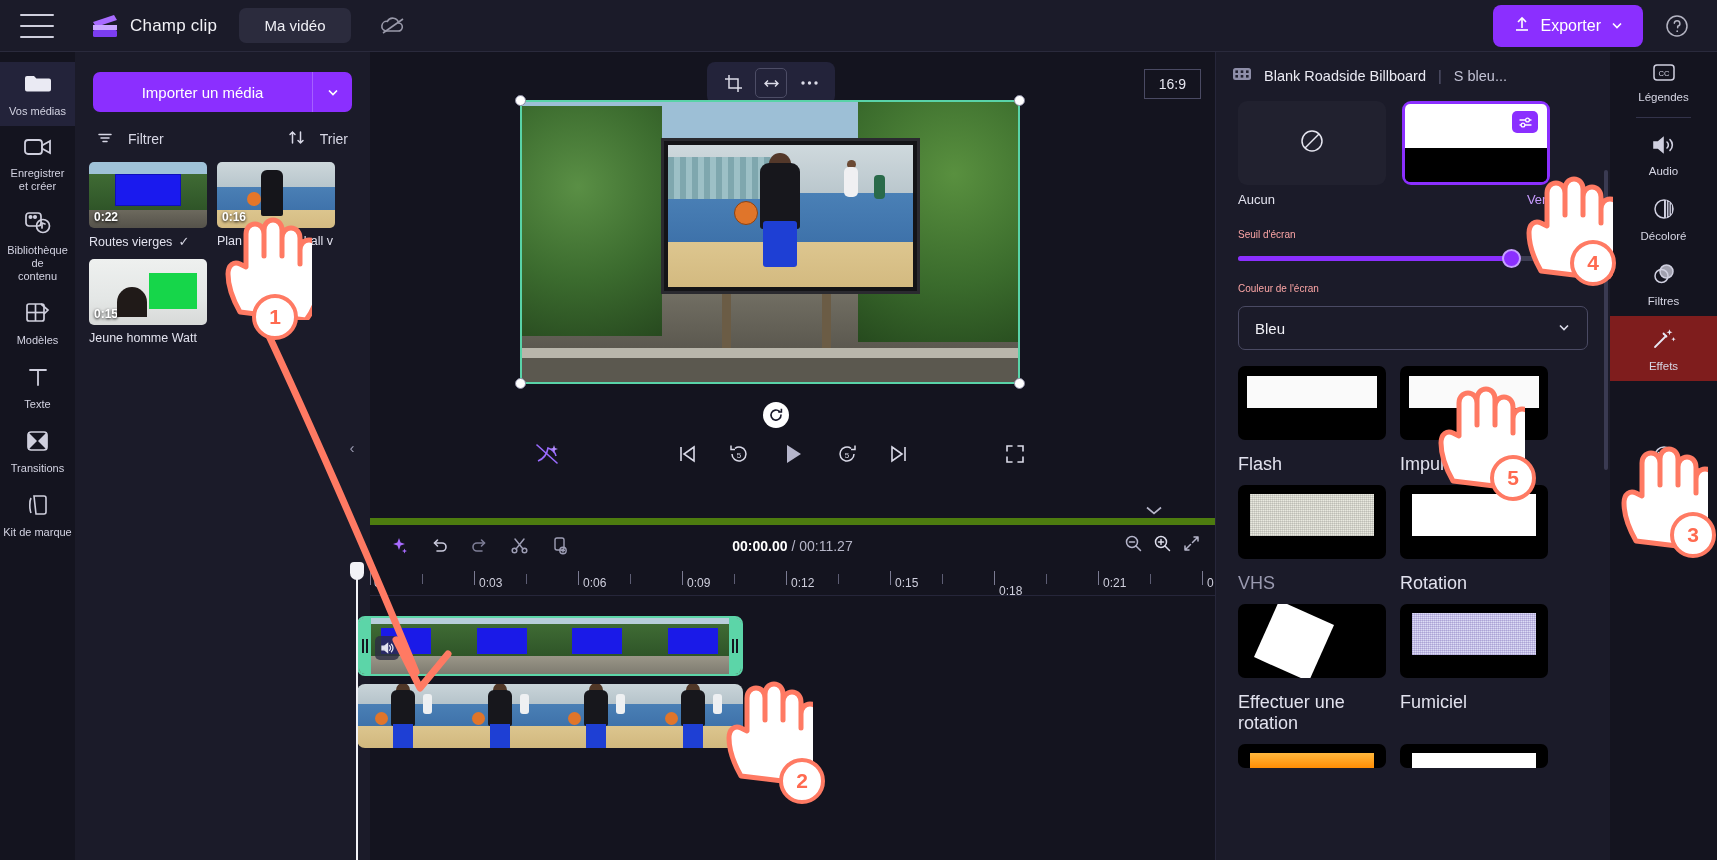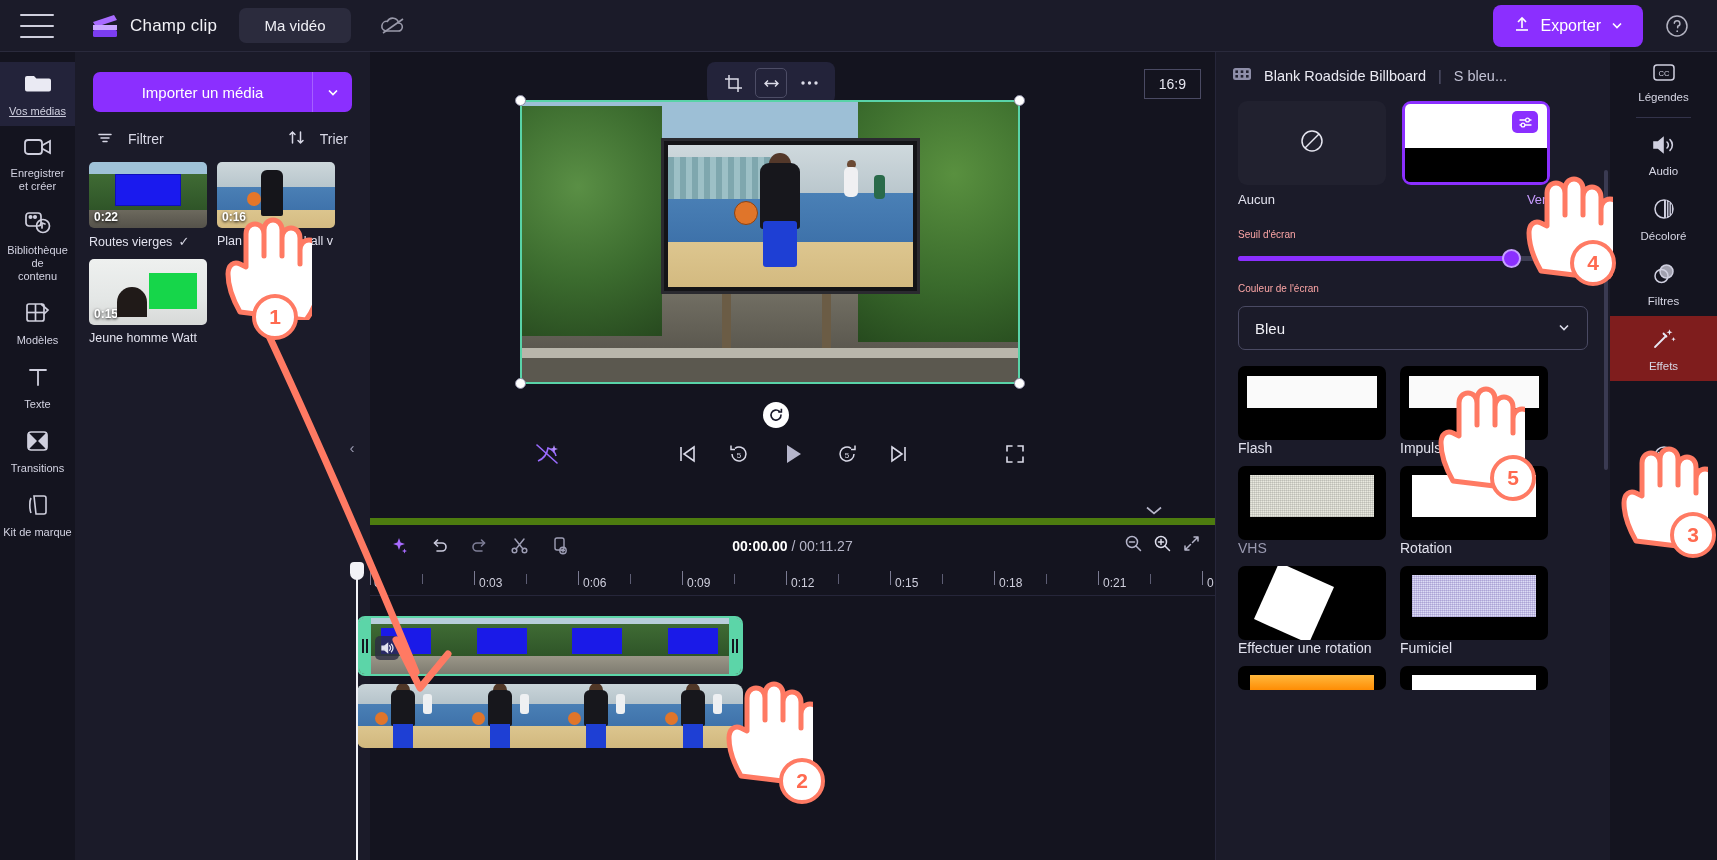--- a/index.html
+++ b/index.html
@@ -40,21 +40,21 @@
   
   .rail {
     position:absolute; top:52px; left:0; width:75px; height:808px;
     background:#14141f; display:flex; flex-direction:column; align-items:center;
     padding-top:10px;
   }
   .rail-item {
     width:75px; padding:10px 2px 8px; display:flex; flex-direction:column;
     align-items:center; gap:5px; cursor:pointer; color:#c9c9da;
   }
-  .rail-item.active { background:#23233a;text-decoration:underline; }
+  .rail-item.active { background:#23233a; }
   .rail-label { font-size:11px; line-height:13px; text-align:center; color:#d3d3e2; }
   .rail-label small { display:block; font-size:11px; }
 
   
   .media-panel {
     position:absolute; top:52px; left:75px; width:295px; height:808px;
     background:#1b1b29;
   }
   .import-row { display:flex; margin:20px 18px 0; }
   .import-btn {
@@ -200,21 +200,21 @@
   .slider-fill{position:absolute;left:0;top:0;height:5px;border-radius:3px;background:#8b2fff;width:78%;}
   .slider-knob{position:absolute;left:78%;top:-7px;width:19px;height:19px;margin-left:-9px;border-radius:50%;background:#8b2fff;border:2px solid #c7a0ff;}
   .select{
     margin:12px 22px 0; height:44px; border:1px solid #4a4a63; border-radius:7px;
     display:flex; align-items:center; justify-content:space-between; padding:0 16px;
     font-size:15px; color:#f0f0f6; cursor:pointer;
   }
   .fx-grid{display:flex; flex-wrap:wrap; gap:10px 14px; padding:16px 22px 0;}
   .fx-card{width:148px; cursor:pointer;}
   .fx-thumb{width:148px; height:74px; border-radius:7px; background:#000; overflow:hidden; position:relative;}
-  .fx-label{font-size:14px; margin-top:0; color:#e2e2ee;}
+  .fx-label{font-size:18px; margin-top:14px; color:#e2e2ee;}
   .fx-label.dim{color:#9a9ab0;}
   .fx-flash{position:absolute;left:9px;top:10px;right:9px;height:32px;background:#fafafa;}
   .fx-rot{position:absolute;left:12px;top:9px;right:12px;height:42px;background:#fff;}
   .fx-noise{position:absolute;left:12px;top:9px;right:12px;height:42px;background:#e9e9df;
     background-image:repeating-linear-gradient(0deg, rgba(0,0,0,.11) 0 1px, transparent 1px 2px),repeating-linear-gradient(90deg, rgba(0,0,0,.09) 0 1px, transparent 1px 2px);}
   .fx-noisev{position:absolute;left:12px;top:9px;right:12px;height:42px;background:#dcdcf5;
     background-image:repeating-linear-gradient(0deg, rgba(60,30,140,.18) 0 1px, transparent 1px 2px),repeating-linear-gradient(90deg, rgba(60,30,140,.14) 0 1px, transparent 1px 2px);}
   .fx-tilt{position:absolute;left:26px;top:6px;width:60px;height:62px;background:#fff;transform:rotate(24deg);}
   .fx-amber{position:absolute;left:12px;top:9px;right:12px;height:42px;background:linear-gradient(#ffb83d,#ff8a00);}
   .scroll-v{position:absolute; right:2px; top:118px; width:4px; height:300px; border-radius:3px; background:#3a3a52;}
@@ -605,21 +605,21 @@
       <div class="tick major" style="left:312px;"></div>
       <div class="tick-lbl" style="left:317px;">0:09</div>
       <div class="tick" style="left:364px;"></div>
       <div class="tick major" style="left:416px;"></div>
       <div class="tick-lbl" style="left:421px;">0:12</div>
       <div class="tick" style="left:468px;"></div>
       <div class="tick major" style="left:520px;"></div>
       <div class="tick-lbl" style="left:525px;">0:15</div>
       <div class="tick" style="left:572px;"></div>
       <div class="tick major" style="left:624px;"></div>
-      <div class="tick-lbl" style="left:629px;">0:18</div>
+      <div class="tick-lbl" style="left:629px;margin-top:8px;">0:18</div>
       <div class="tick" style="left:676px;"></div>
       <div class="tick major" style="left:728px;"></div>
       <div class="tick-lbl" style="left:733px;">0:21</div>
       <div class="tick" style="left:780px;"></div>
       <div class="tick major" style="left:832px;"></div>
       <div class="tick-lbl" style="left:837px;">0</div>
     </div>
 
     <div class="track">
       <div class="playhead" style="left:-14px; top:-30px;"></div>

